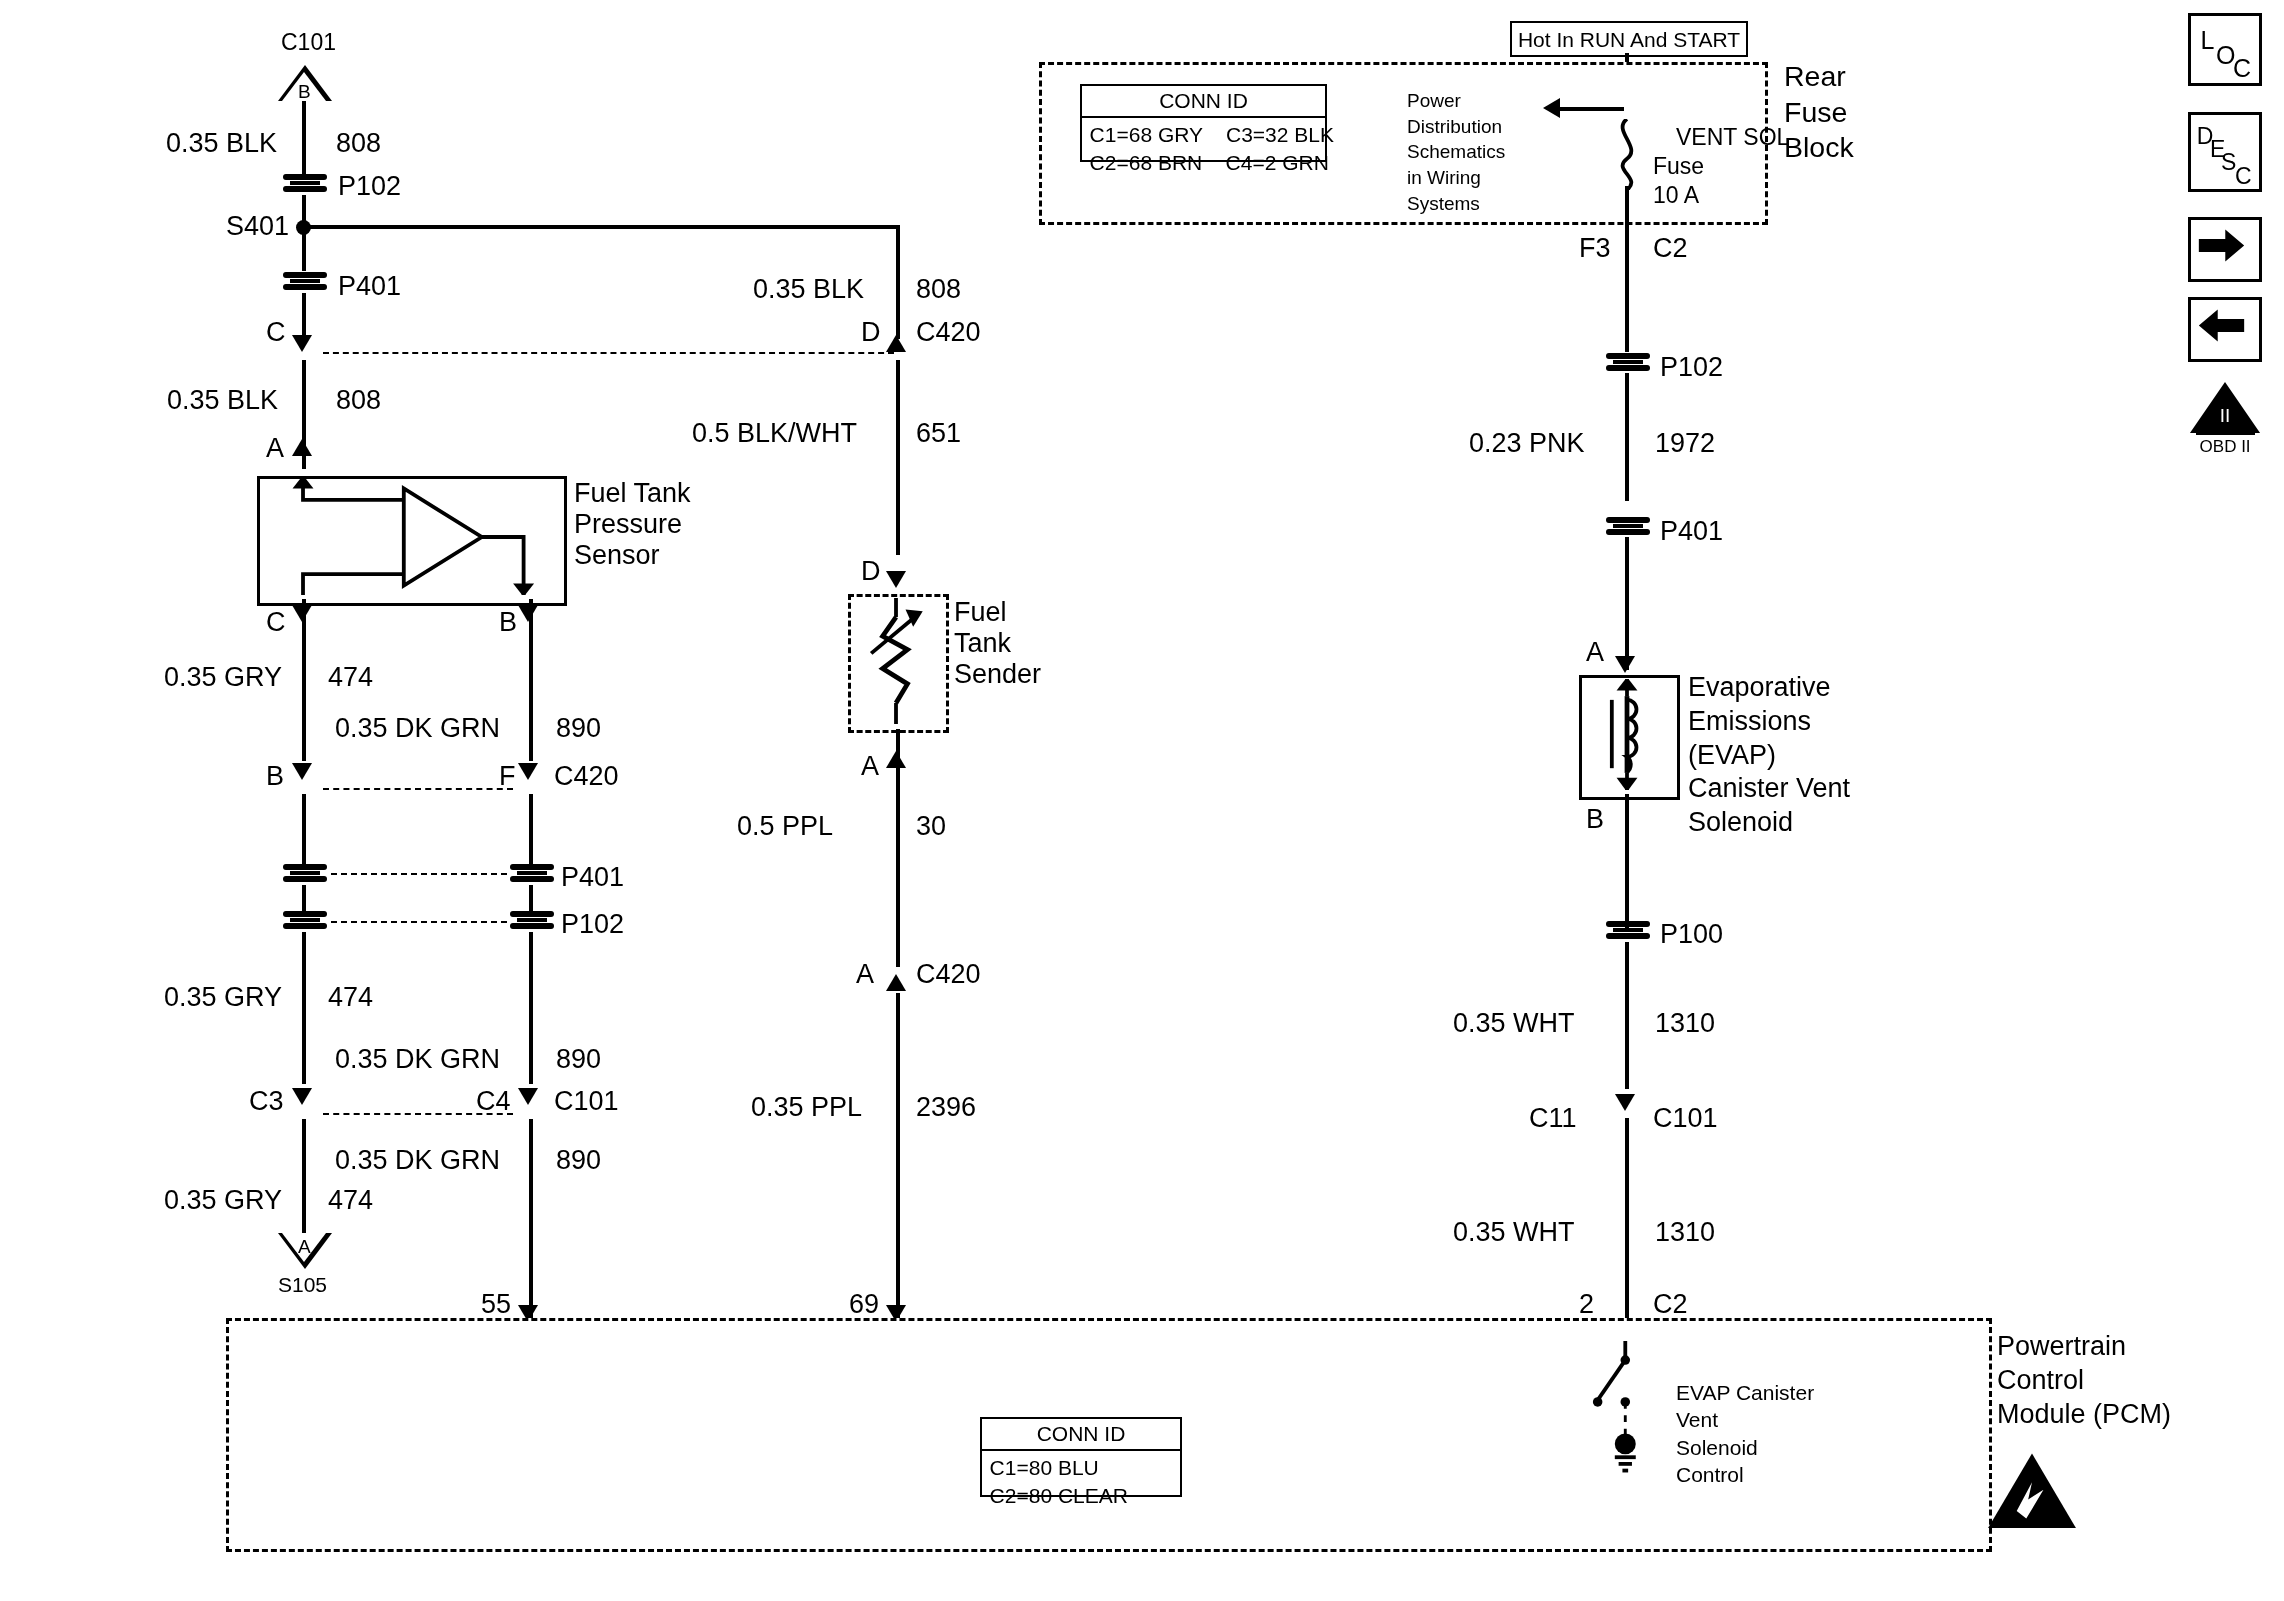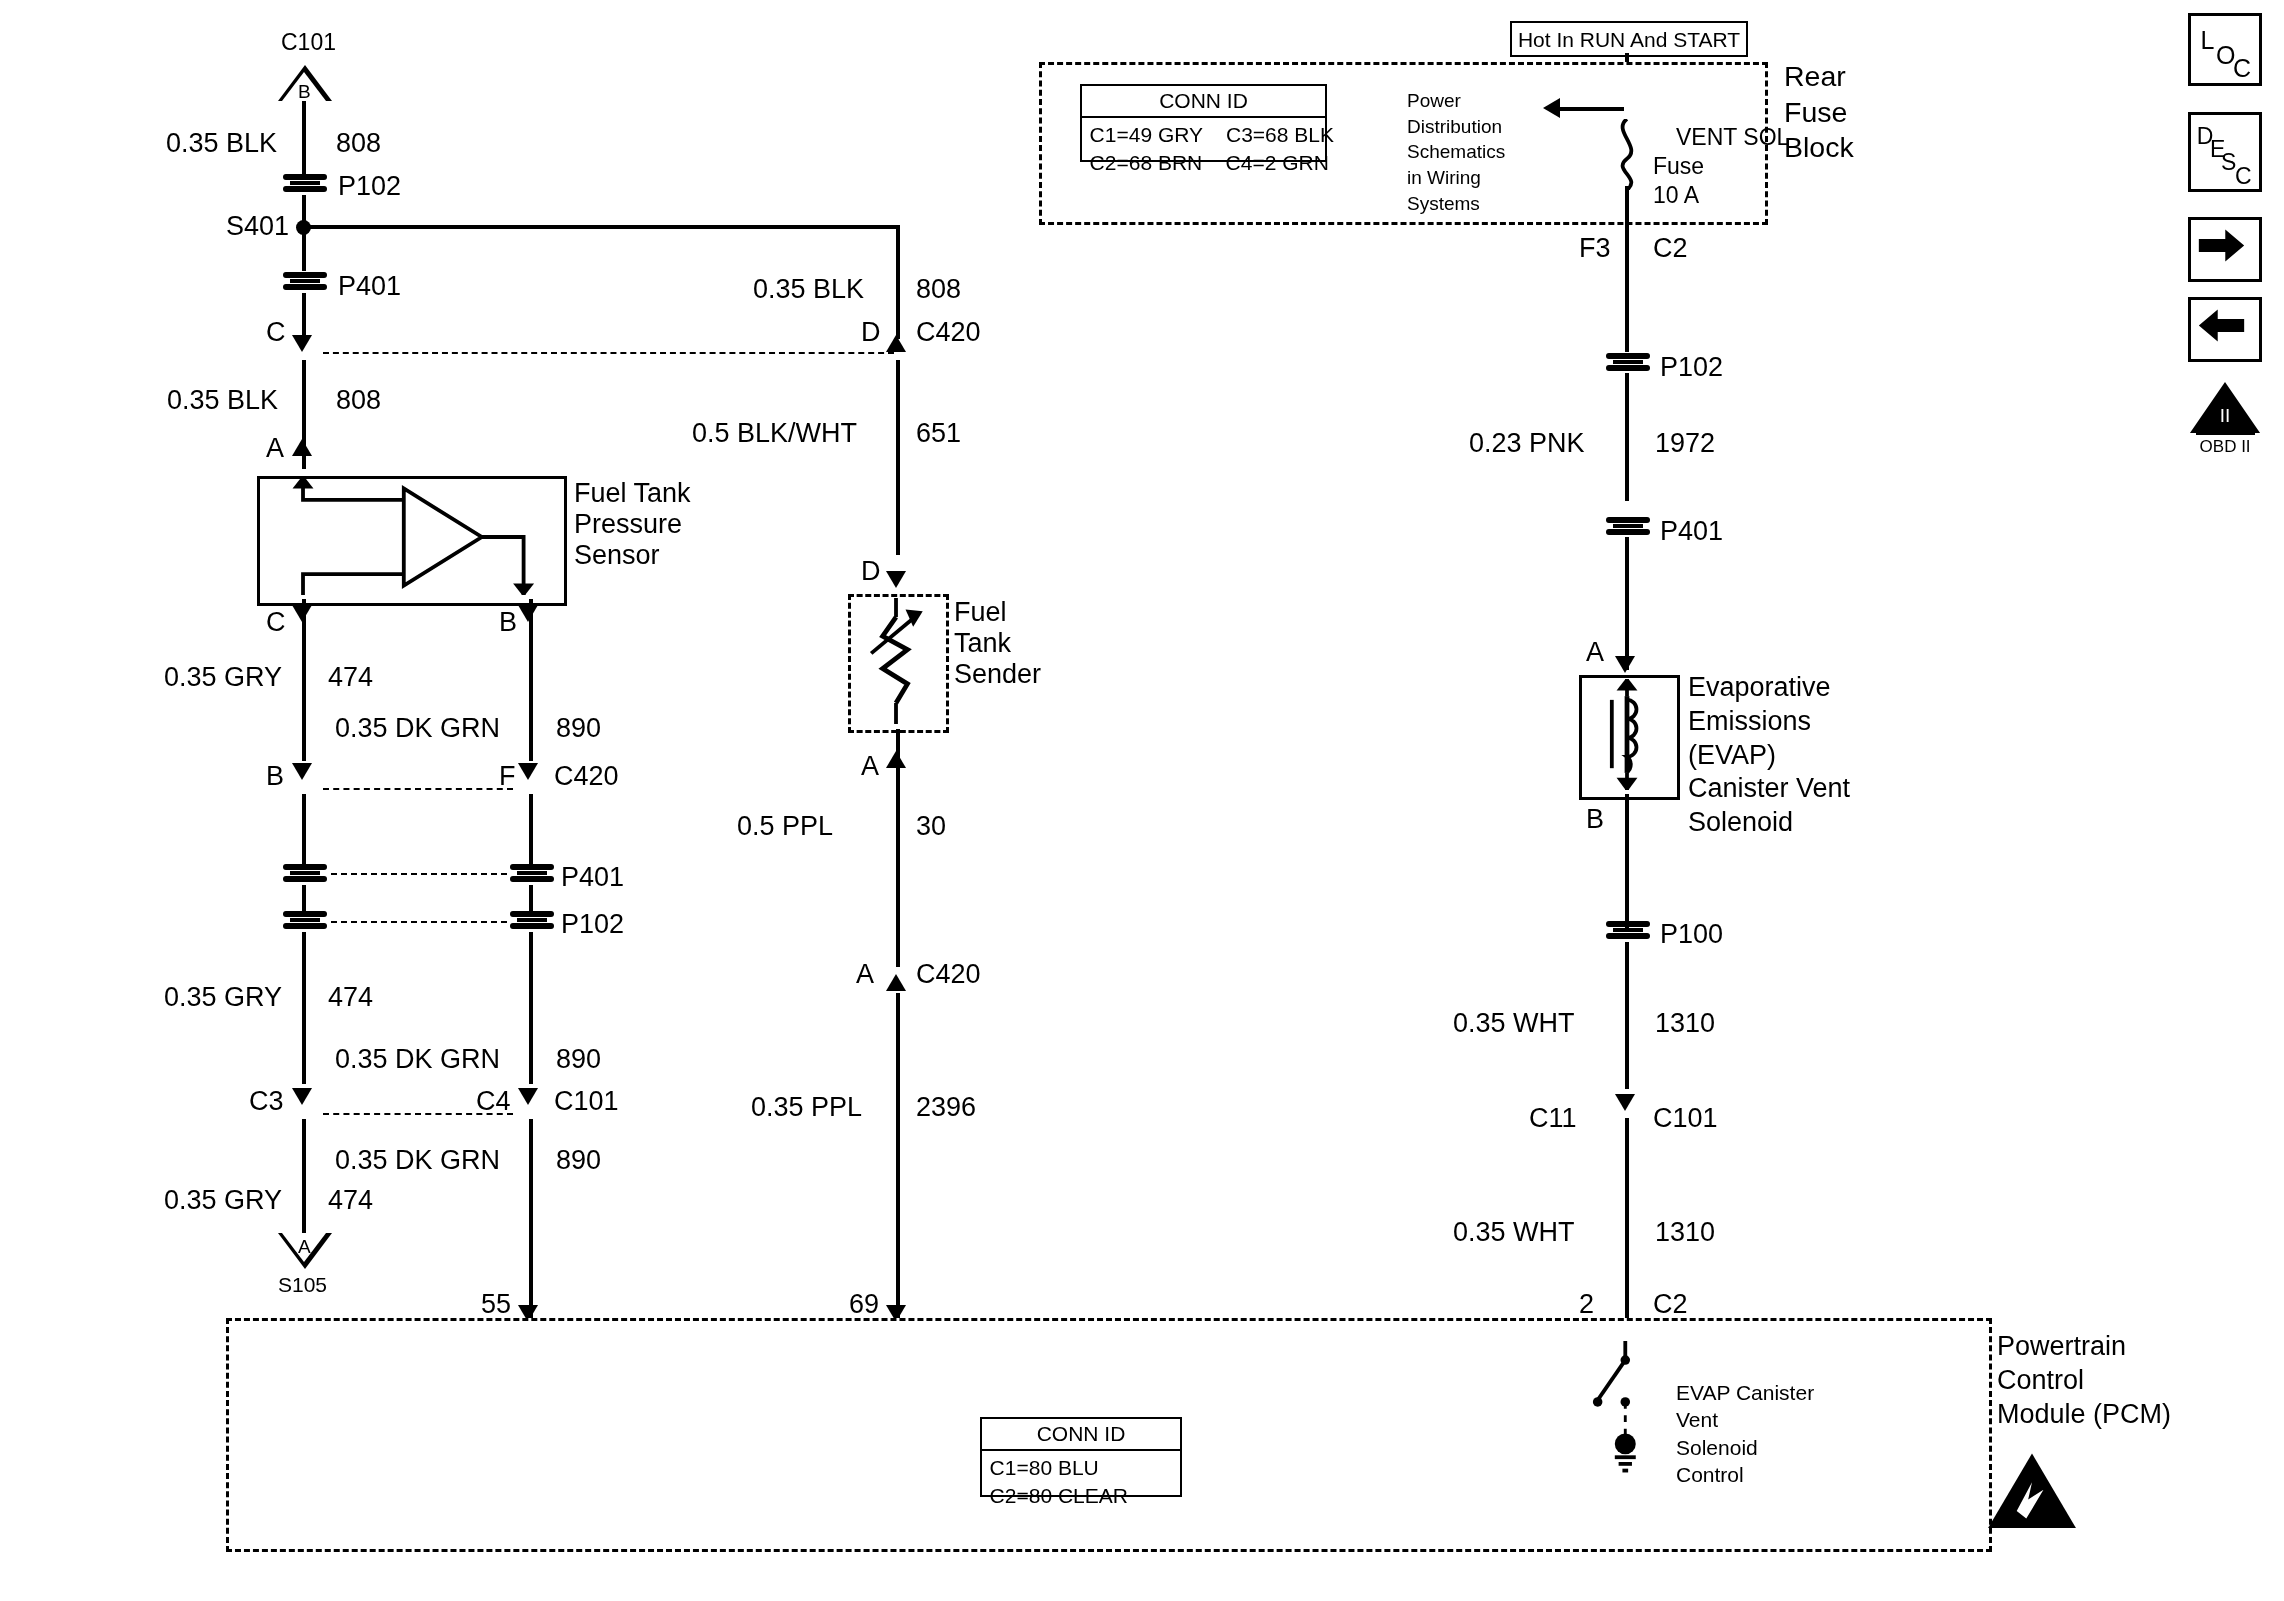--- a/index.html
+++ b/index.html
@@ -209,21 +209,21 @@
 
   <div class="hotbox" style="left:1510px;top:21px;width:234px;height:32px;">
     <div class="lbl t22" style="position:relative;left:0;top:4.8px;display:block;text-align:center;width:100%;">Hot In RUN And START</div>
   </div>
   <div class="vline" style="left:1625px;top:53px;height:33px;"></div>
 
   <div class="dashbox" style="left:1039px;top:62px;width:723px;height:157px;"></div>
 
   <div class="cid" style="left:1080px;top:84px;width:243px;height:74px;">
     <div class="cidhdr">CONN ID</div>
-    <div class="cidbody">C1=49 GRY    C3=68 BLK</div>
+    <div class="cidbody">C1=68 GRY    C3=32 BLK</div>
     <div class="cidbody" style="padding-top:0;">C2=68 BRN    C4=2 GRN</div>
   </div>
 
   <div class="lbl t20" style="left:1407px;top:88px;line-height:1.35;">Power
 Distribution
 Schematics
 in Wiring
 Systems</div>
   <div class="hline" style="left:1550px;top:107px;width:74px;"></div>
   <div class="arrowleft" style="left:1543px;top:98px;"></div>

